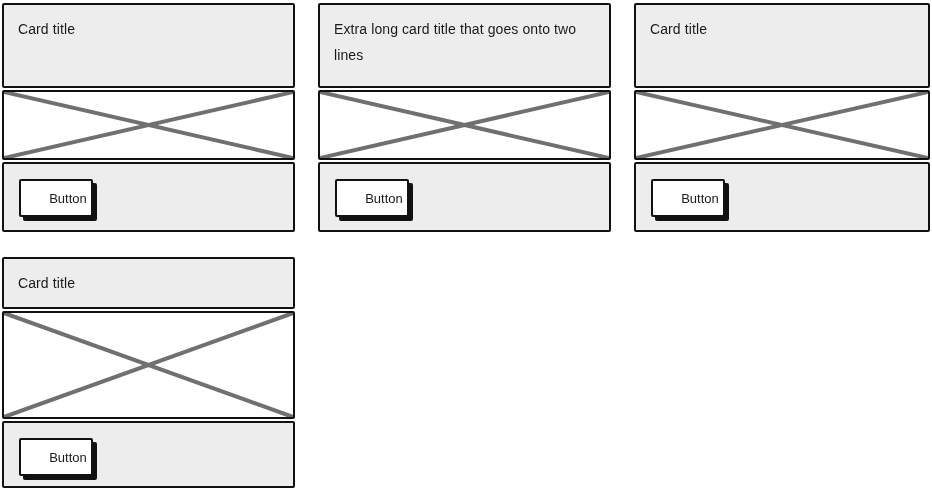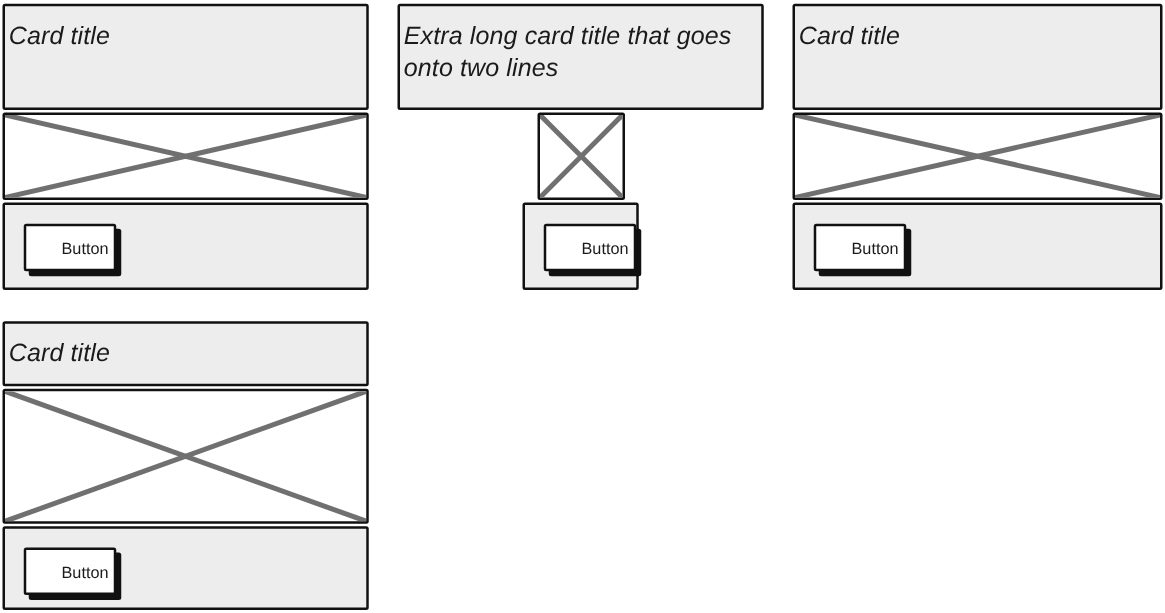--- a/index.html
+++ b/index.html
@@ -23,27 +23,26 @@
     position: absolute;
     display: flex;
     flex-direction: column;
   }
   .sec {
     border: 2px solid var(--border_color);
     border-radius: 2px;
     background: var(--section_fill);
   }
   .sec.title {
-    padding: 11px 13px 0 3px;
-    font-size: 20px;
+    padding: 11px 13px 0 14px;
+    font-size: 14px;
     line-height: 26px;
     color: var(--text_color);
     letter-spacing: 0.1px;
     overflow: hidden;
-    font-style: italic;
   }
   .sec.image {
     background: #ffffff;
     margin-top: 2px;
     position: relative;
     overflow: hidden;
     color: var(--x_line);
   }
   .sec.image svg { display: block; width: 100%; height: 100%; }
   .sec.actions { margin-top: 2px; }
@@ -83,21 +82,21 @@
     <svg viewBox="0 0 100 100" preserveAspectRatio="none">
       <line x1="0" y1="0" x2="100" y2="100" stroke="currentColor" stroke-width="4" vector-effect="non-scaling-stroke"></line>
       <line x1="0" y1="100" x2="100" y2="0" stroke="currentColor" stroke-width="4" vector-effect="non-scaling-stroke"></line>
     </svg>
   </div>
   <div class="sec actions">
     <button class="btn">Button</button>
   </div>
 </div>
 
-<div class="card r1" style="left:318px; top:3px; width:293px;align-items:center;">
+<div class="card r1" style="left:318px; top:3px; width:293px;">
   <div class="sec title">
     <span>Extra long card title that goes onto two lines</span>
   </div>
   <div class="sec image">
     <svg viewBox="0 0 100 100" preserveAspectRatio="none">
       <line x1="0" y1="0" x2="100" y2="100" stroke="currentColor" stroke-width="4" vector-effect="non-scaling-stroke"></line>
       <line x1="0" y1="100" x2="100" y2="0" stroke="currentColor" stroke-width="4" vector-effect="non-scaling-stroke"></line>
     </svg>
   </div>
   <div class="sec actions">

